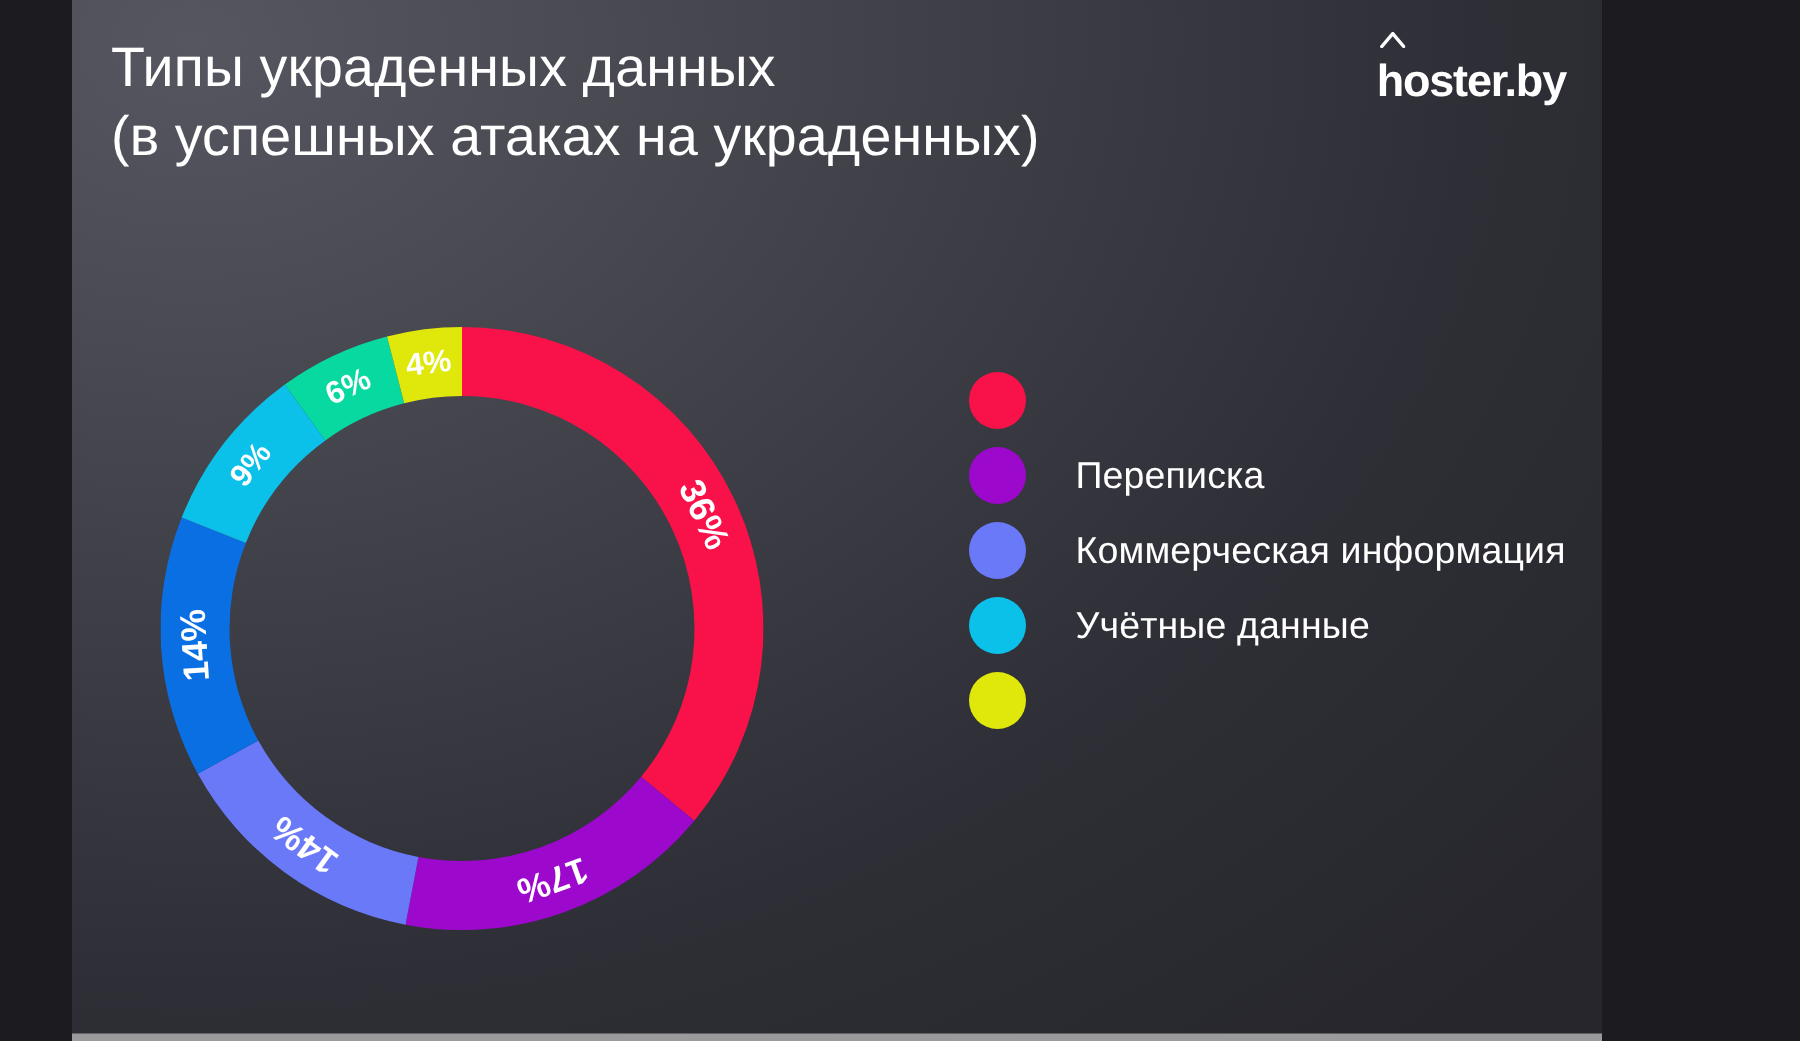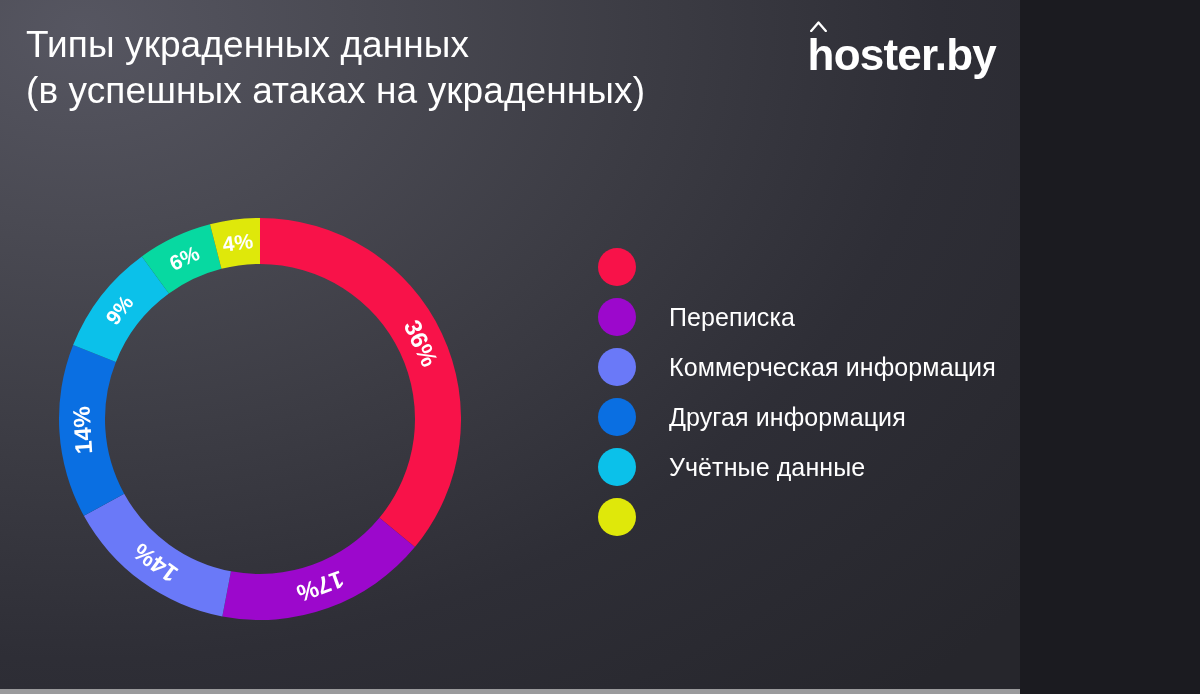--- a/index.html
+++ b/index.html
@@ -11,20 +11,21 @@
   #stage {
     position: relative;
     width: 1020px;
     height: 694px;
     overflow: hidden;
     font-family: "Liberation Sans", "DejaVu Sans", sans-serif;
     background:
       radial-gradient(120% 130% at 8% 4%, #565661 0%, #4a4a53 22%, #3c3c44 46%, #2e2e36 70%, #26262c 100%),
       linear-gradient(135deg, #4f4f59 0%, #3a3a42 45%, #26262d 100%);
     background-blend-mode: normal;
+    margin-left: 48px;
   }
   #stage::after {
     content: "";
     position: absolute;
     left: 0; right: 0; bottom: 0;
     height: 5px;
     background: #9a9a9c;
     z-index: 40;
   }
 
@@ -60,21 +61,21 @@
   }
   .logo-roof {
     position: absolute;
     left: 2px;
     top: -17px;
     width: 17px;
     height: 11px;
   }
   .logo-text {
     color: #ffffff;
-    font-size: 44px;
+    font-size: 30px;
     font-weight: 700;
     letter-spacing: -0.8px;
     line-height: 34px;
   }
 
   
   .donut-wrap {
     position: absolute;
     left: 59px;
     top: 218px;
@@ -166,24 +167,20 @@
     </div>
     <div class="legend-item">
       <span class="legend-dot" style="background: rgb(156, 8, 204);"></span>
       <span class="legend-label">Переписка</span>
     </div>
     <div class="legend-item">
       <span class="legend-dot" style="background: rgb(106, 121, 248);"></span>
       <span class="legend-label">Коммерческая информация</span>
     </div>
     <div class="legend-item">
-      <span class="legend-dot" style="background: rgb(10, 111, 226);"></span>
-      <span class="legend-label">Другая информация</span>
-    </div>
-    <div class="legend-item">
       <span class="legend-dot" style="background: rgb(11, 193, 234);"></span>
       <span class="legend-label">Учётные данные</span>
     </div>
     <div class="legend-item">
       <span class="legend-dot" style="background: rgb(223, 232, 10);"></span>
     </div>
   </div>
 
 </div>
 

